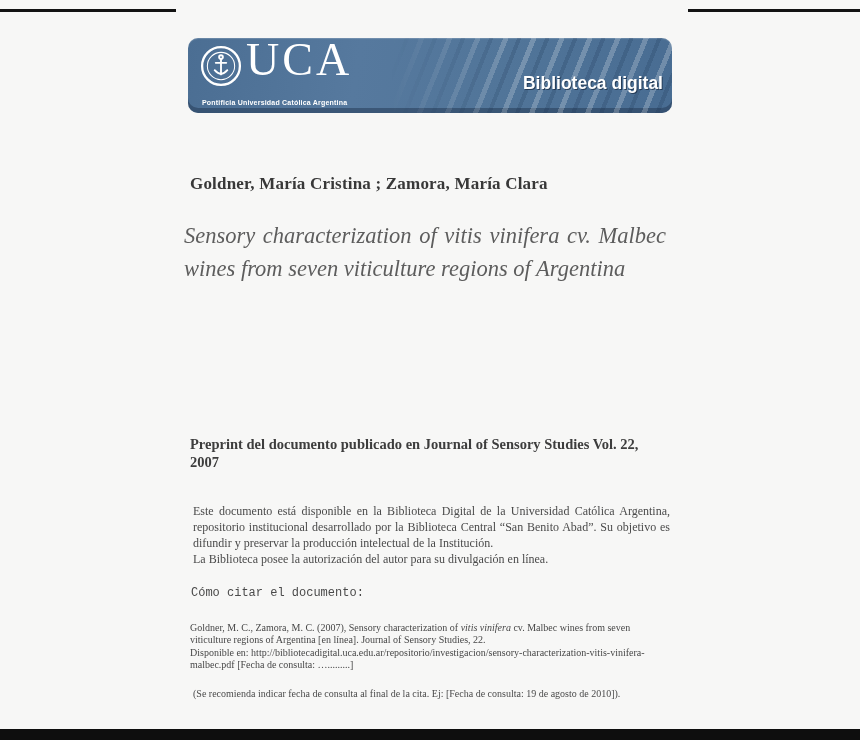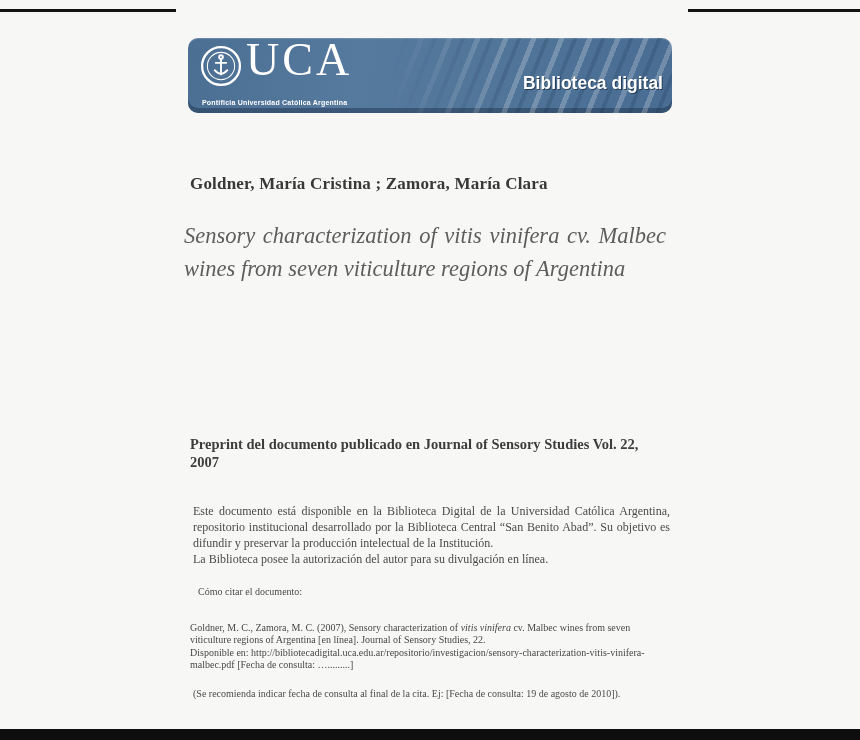--- a/index.html
+++ b/index.html
@@ -57,21 +57,21 @@
   .preprint{
     position:absolute;left:190px;top:435px;width:478px;
     font-weight:bold;font-size:14.5px;line-height:18px;color:#3d3d3d;
   }
   .availability{
     position:absolute;left:193px;top:503px;width:477px;
     font-size:12px;line-height:16px;color:#4a4a4a;
   }
   .availability p{margin:0;}
   .availability p.just{text-align:justify;}
-  .cite-label{position:absolute;left:198px;top:586px;font-size:10px;color:#4a4a4a;}
+  .cite-label{position:absolute;left:191px;top:586px;font-size:12px;color:#4a4a4a;font-family:Liberation Mono, monospace;}
   .citation{
     position:absolute;left:190px;top:622px;width:474px;
     font-size:10px;line-height:12.4px;color:#474747;overflow-wrap:break-word;
   }
   .note{position:absolute;left:193px;top:688px;font-size:10px;color:#4a4a4a;}
 </style>
 </head>
 <body>
 
 <div class="page">

